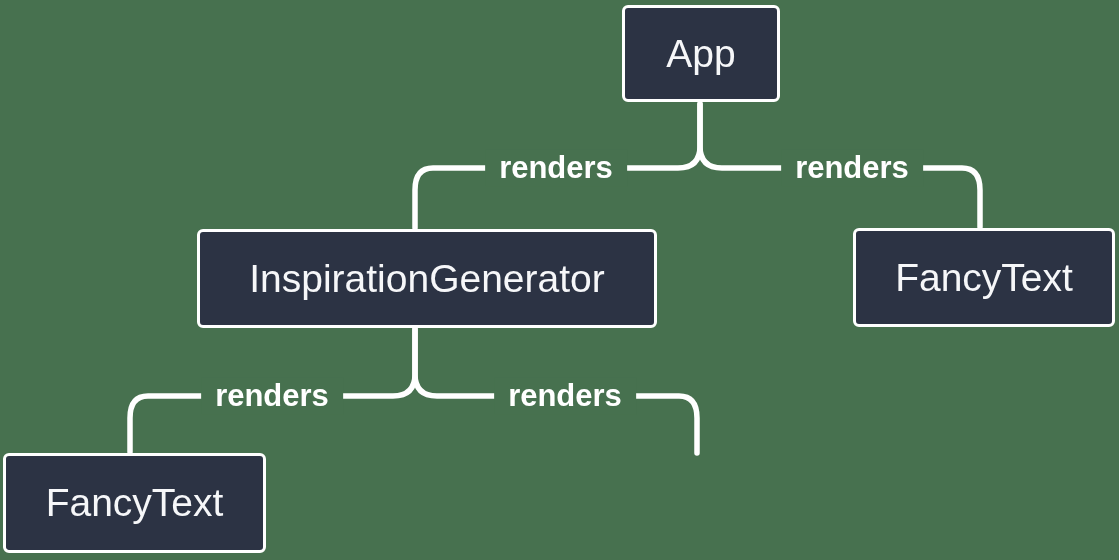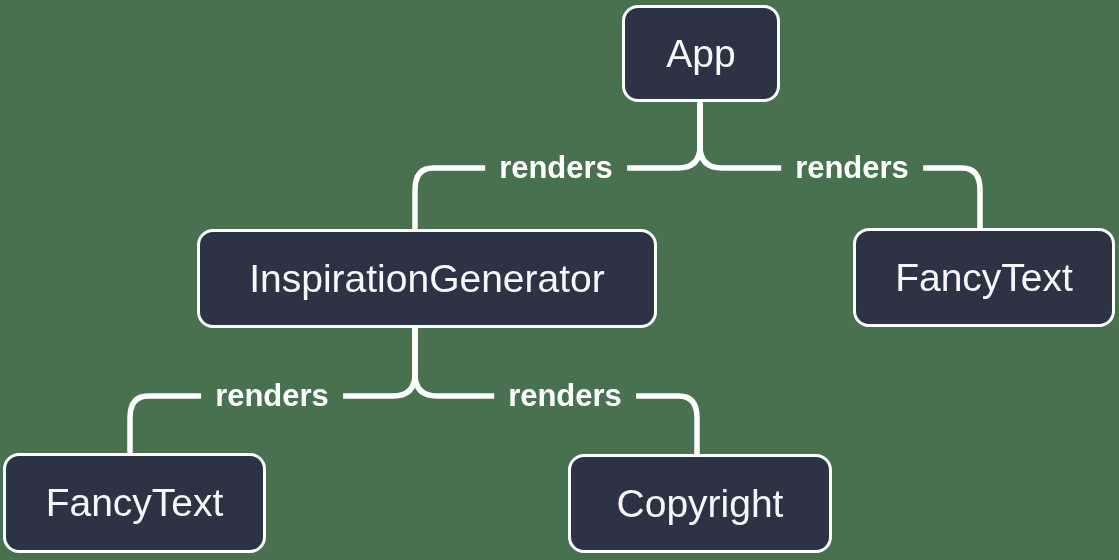--- a/index.html
+++ b/index.html
@@ -31,21 +31,21 @@
     fill:none;
     stroke:var(--line);
     stroke-width:5.5;
     stroke-linecap:round;
   }
   .node{
     position:absolute;
     box-sizing:border-box;
     background:var(--node-fill);
     border:3.5px solid var(--node-border);
-    border-radius:16px;
+    border-radius:6px;
     color:var(--text);
     font-size:39px;
     font-weight:500;
     display:flex;
     align-items:center;
     justify-content:center;
     white-space:nowrap;
   }
   .node-app               {left:622px; top:5px;   width:158px; height:97px;}
   .node-inspirationgen    {left:197px; top:229px; width:460px; height:99px;}
@@ -82,21 +82,20 @@
   </svg>
 
   <div class="node node-app">App</div>
 
   <div class="node node-inspirationgen">InspirationGenerator</div>
 
   <div class="node node-fancytext-right">FancyText</div>
 
   <div class="node node-fancytext-left">FancyText</div>
 
-  <div class="node node-copyright">Copyright</div>
 
   <div class="edge-label edge-label-1">renders</div>
 
   <div class="edge-label edge-label-2">renders</div>
 
   <div class="edge-label edge-label-3">renders</div>
 
   <div class="edge-label edge-label-4">renders</div>
 
 </div>

